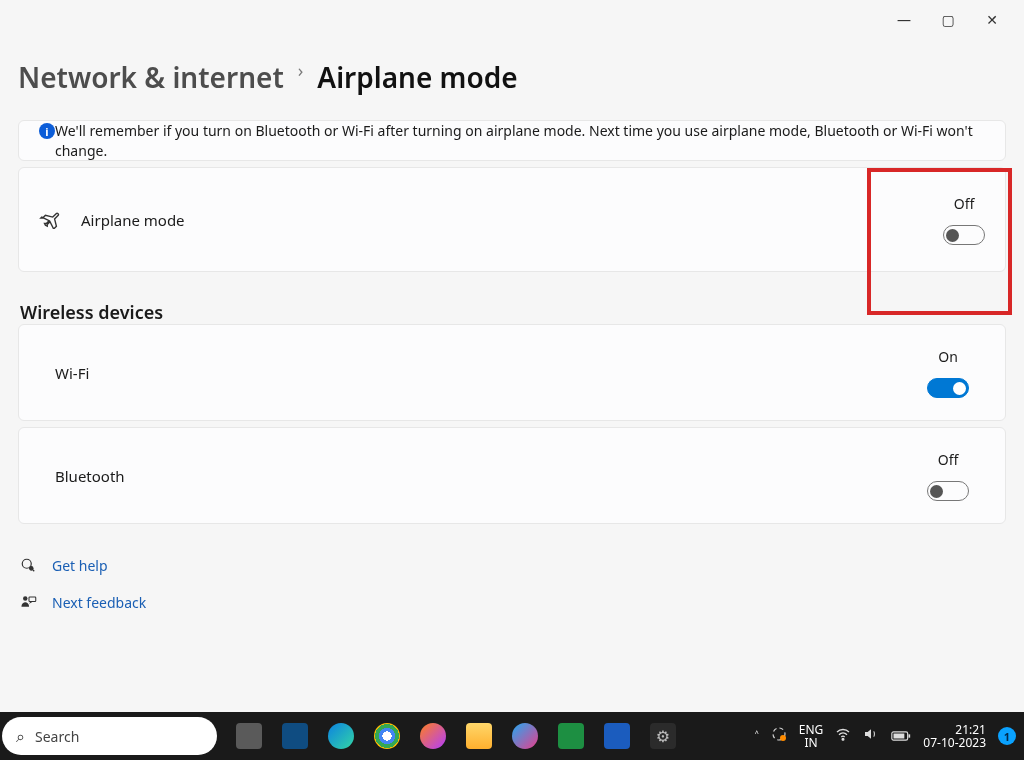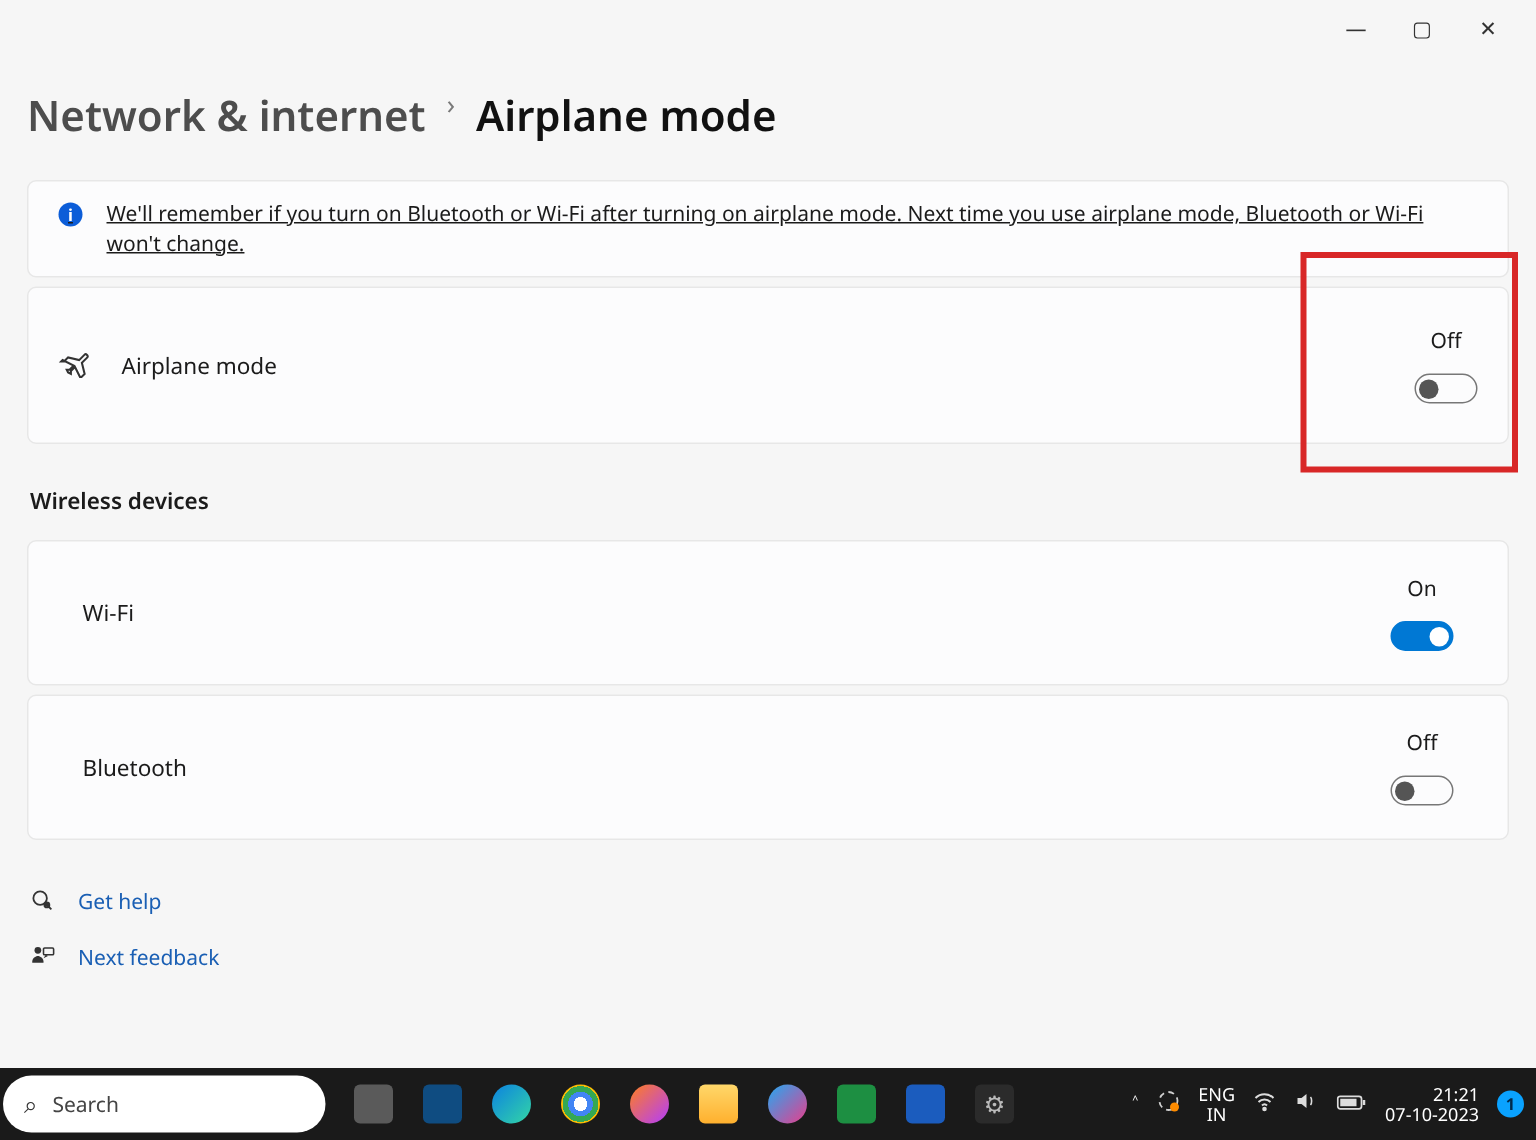--- a/index.html
+++ b/index.html
@@ -58,21 +58,21 @@
   }
 
   .card {
     background: var(--card);
     border:1px solid var(--border);
     border-radius:6px;
     padding:14px 20px;
     display:flex; align-items:center;
     margin-bottom:6px;
   }
-  .info-card { gap:16px; padding:12px 20px; align-items:flex-start;text-decoration:underline; }
+  .info-card { padding:0 20px; align-items:flex-start; }
   .info-card .info-icon {
     width:16px; height:16px; border-radius:50%;
     background:#0c5dd8;
     display:flex; align-items:center; justify-content:center;
     flex:0 0 16px; margin-top:2px;
   }
   .info-card .info-icon::after{content:"i"; color:#fff; font-size:11px; font-weight:bold;}
   .info-card .info-text { font-size:14px; line-height:1.4; }
 
   .toggle-card {
@@ -104,26 +104,26 @@
   }
 
   .airplane-icon svg { width:22px; height:22px; stroke:#333; fill:none; stroke-width:1.5; }
 
   .highlight-box {
     position:absolute; border:4px solid var(--highlight-red);
     pointer-events:none;
   }
 
   .section-title {
-    font-weight:600; font-size:15px;
-    margin:28px 0 16px 2px;
+    font-weight:600; font-size:18px;
+    margin:28px 0 0 2px;
   }
 
   .link-row {
-    display:flex; gap:14px;
+    display:flex; align-items:center; gap:14px;
     margin-top:18px; padding-left:2px;
   }
   .link-row .link-icon { width:18px; display:flex; justify-content:center; }
   .link-row a { color: var(--link); text-decoration:none; font-size:14px; cursor:pointer;}
   .link-row.first { margin-top:32px; }
 
   
   .taskbar {
     position:absolute; left:0; right:0; bottom:0;
     height:48px; background:#1a1a1a;

